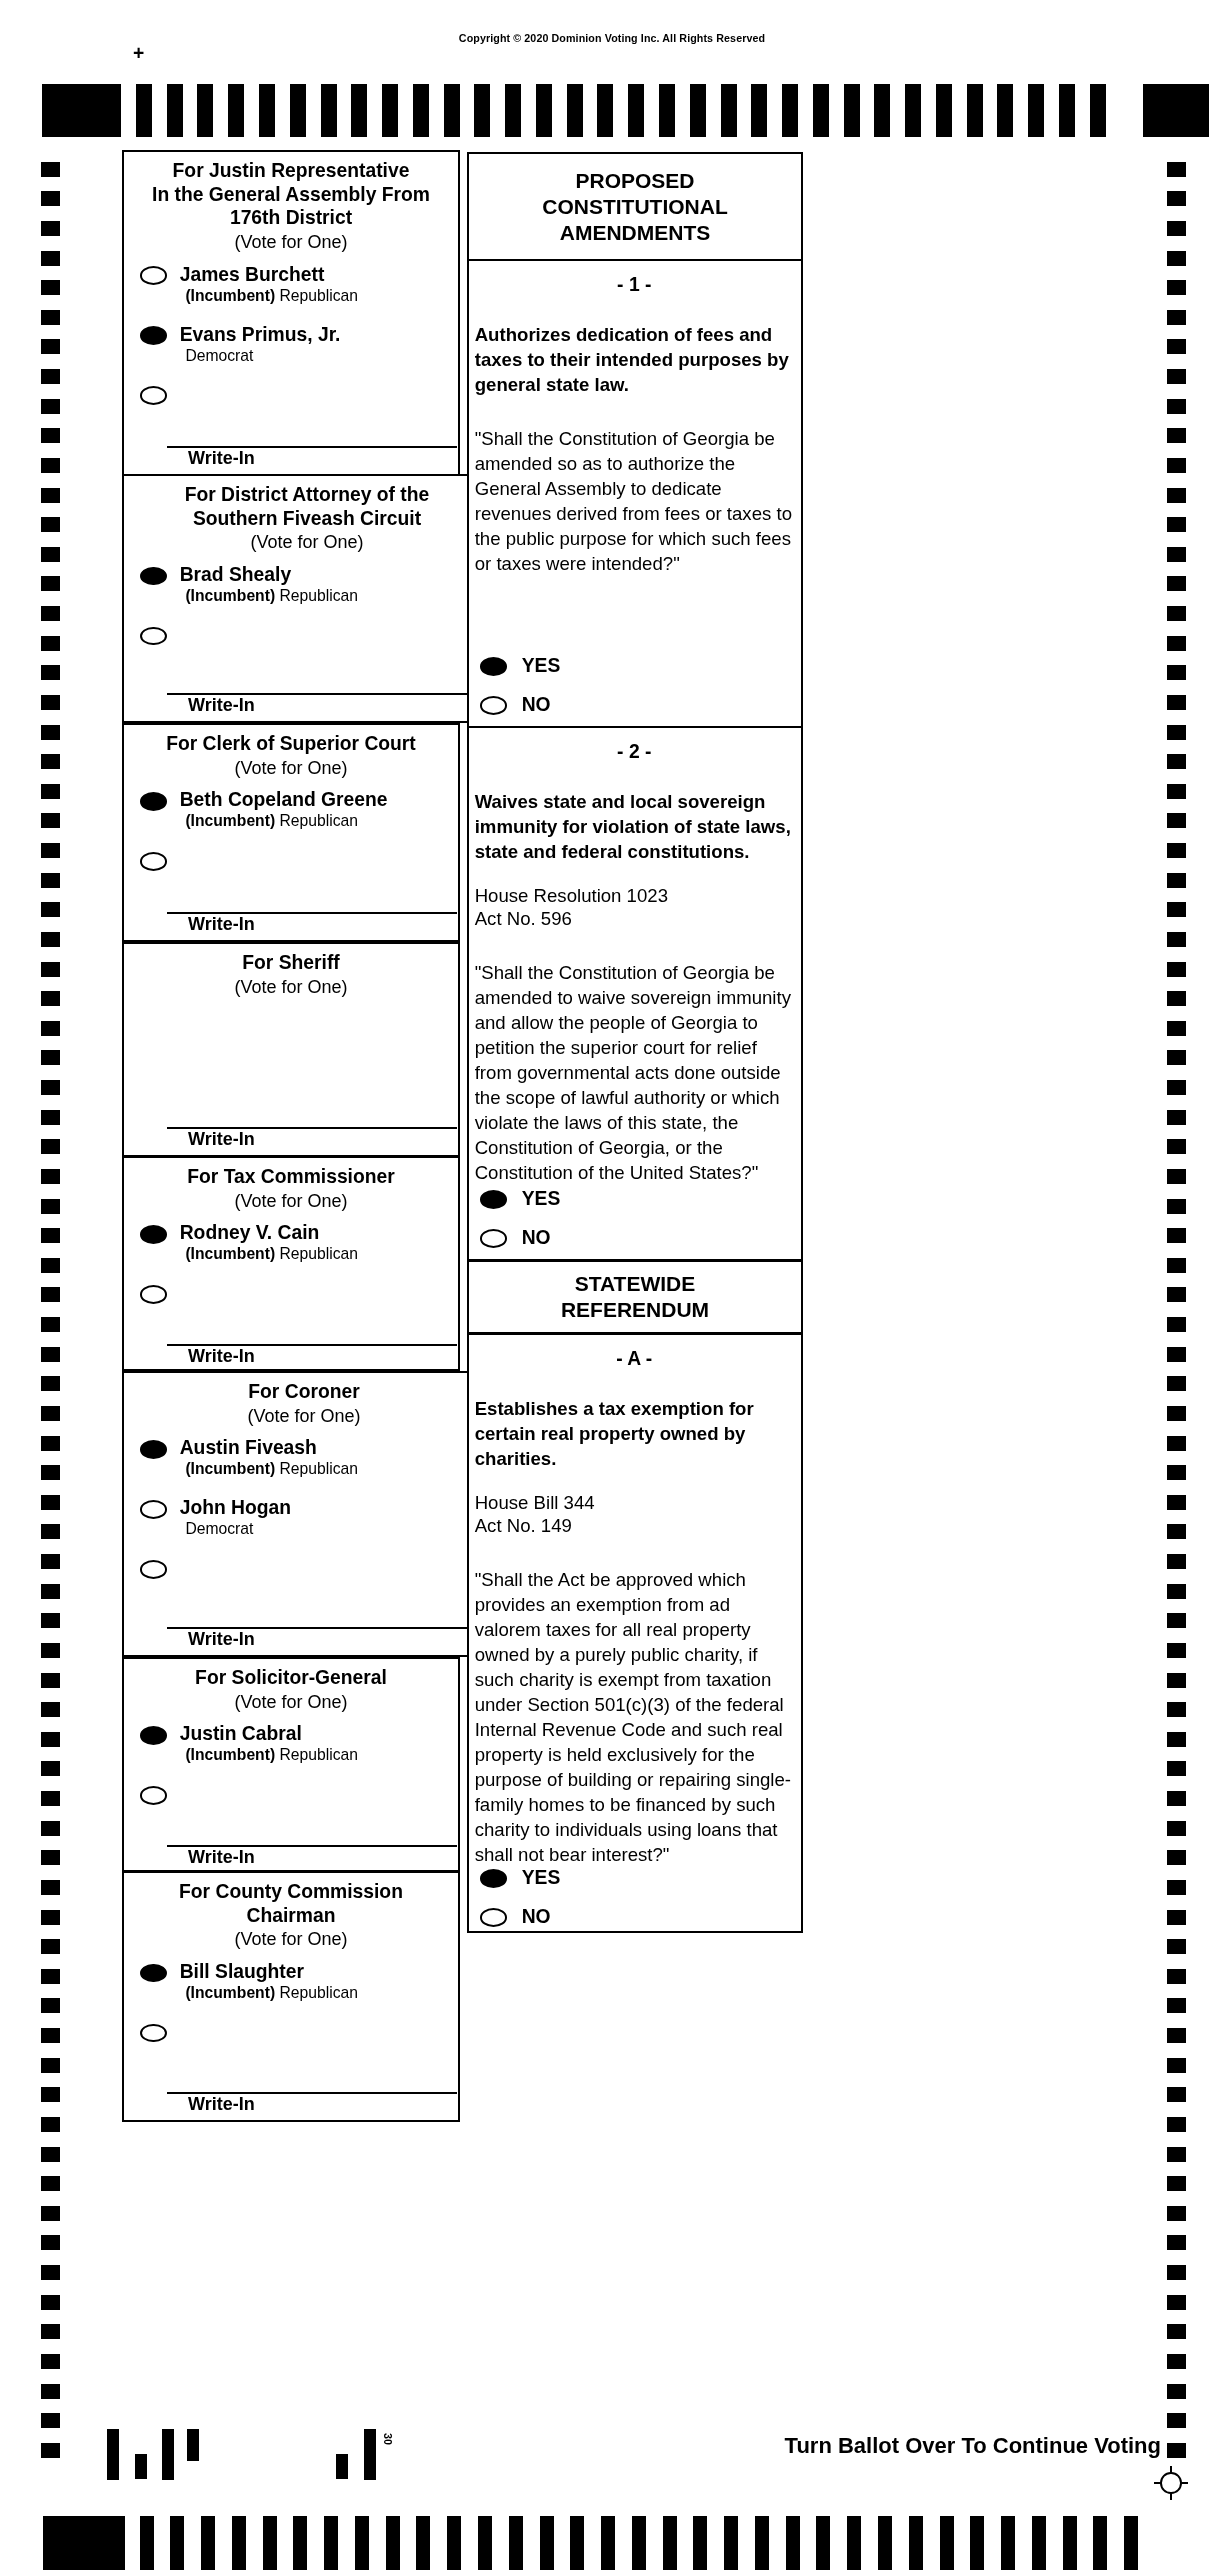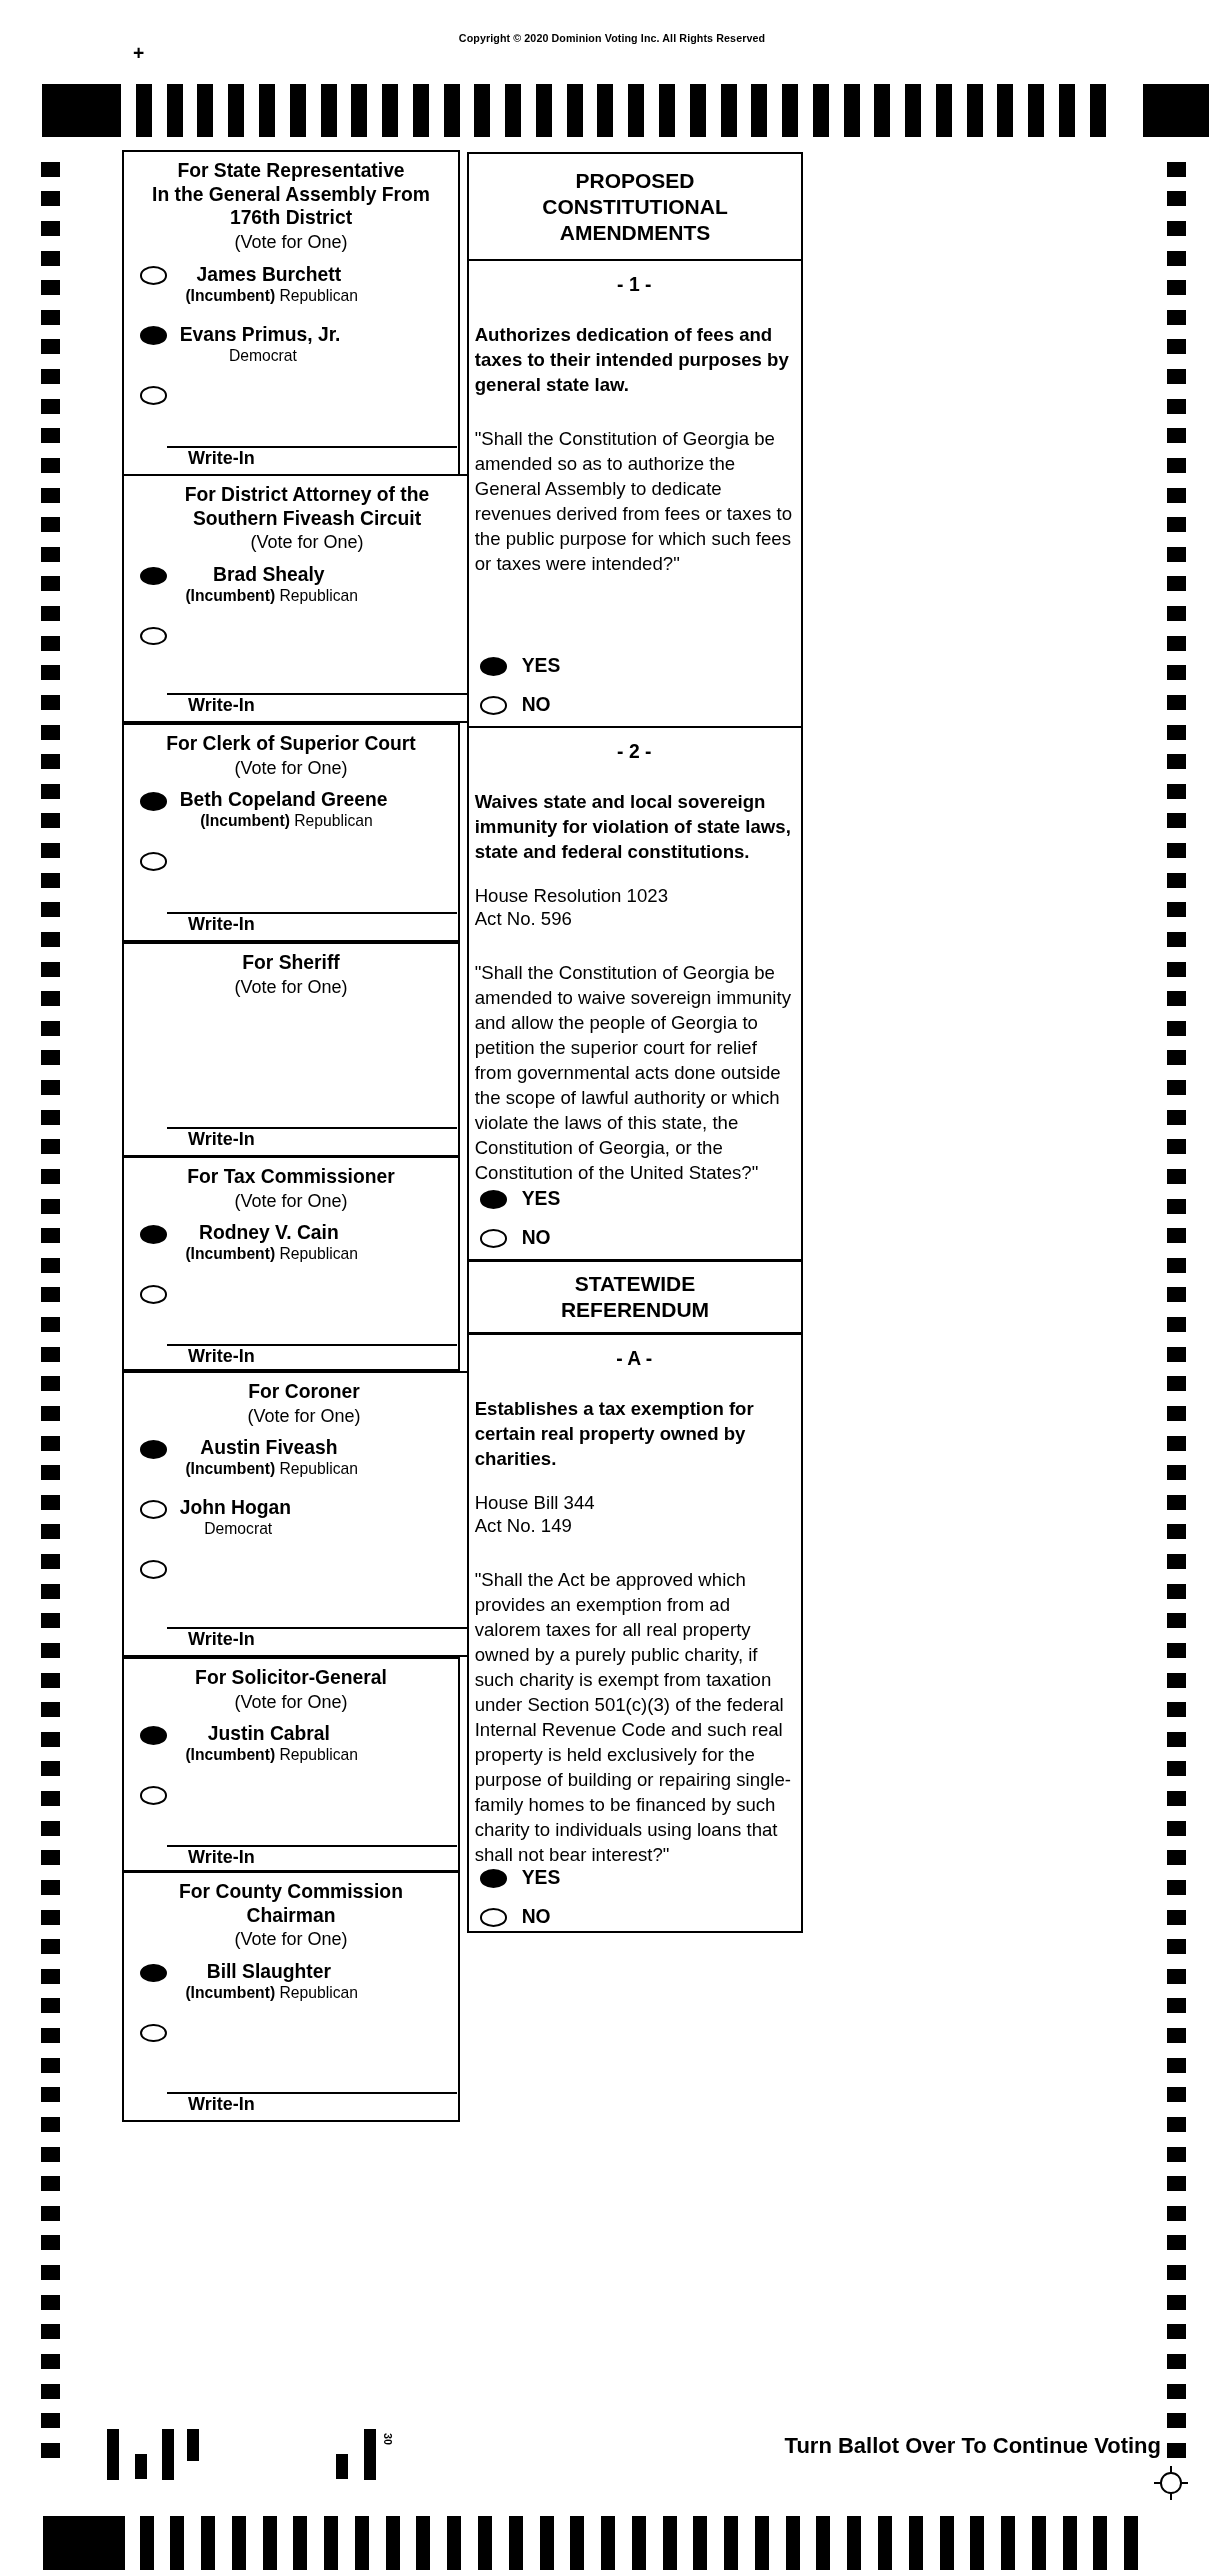--- a/index.html
+++ b/index.html
@@ -14,21 +14,21 @@
   .tband.bottom{top:2516px;height:54px;}
   .tbar{position:absolute;top:0;height:100%;background:#000;}
   .tsq{position:absolute;top:0;height:100%;background:#000;}
   .sidecol{position:absolute;top:0;width:18.6px;height:2576px;}
   .smark{position:absolute;left:0;width:18.6px;height:15px;background:#000;}
   
   .box{position:absolute;background:#fff;border:2.1px solid #000;box-sizing:border-box;}
   .race{display:flex;flex-direction:column;padding-top:7.2px;}
   .race-title{font-weight:700;font-size:19.3px;line-height:23.6px;text-align:center;}
   .vote-for{font-size:18px;line-height:21.5px;text-align:center;margin-top:2.1px;}
-  .opts{margin-top:11.4px;text-align:center;}
+  .opts{margin-top:11.4px;}
   .opt{display:flex;align-items:flex-start;min-height:60px;padding-left:15.7px;}
   .oval{width:27px;height:18.6px;border:2.1px solid #000;border-radius:50%;background:#fff;
         box-sizing:border-box;flex:0 0 auto;margin-top:1.4px;}
   .oval.filled{background:#000;}
   .opt-text{margin-left:13px;margin-top:-1.4px;}
   .opt-name{font-size:19.3px;font-weight:700;line-height:22px;}
   .opt-party{font-size:15.7px;line-height:19.3px;padding-left:5.7px;}
   .inc{font-weight:700;}
   .writein{margin-top:auto;padding-bottom:4.3px;}
   .writein-line{border-top:2.1px solid #000;margin:0 1.4px 0 43px;}
@@ -260,21 +260,21 @@
       <div class="smark" style="top: 2324px;"></div>
       <div class="smark" style="top: 2354px;"></div>
       <div class="smark" style="top: 2384px;"></div>
       <div class="smark" style="top: 2413px;"></div>
       <div class="smark" style="top: 2443px;"></div>
     </div>
 
   <div id="left-column">
   <section class="box race" style="left: 122px; width: 338px; top: 150px; height: 326px;">
     <div class="race-title">
-          <div>For State Representative</div>
+          <div>For Justin Representative</div>
           <div>In the General Assembly From</div>
           <div>176th District</div>
         </div>
     <div class="vote-for">(Vote for One)</div>
     <div class="opts">
   <div class="opt">
     <div class="oval"></div>
     <div class="opt-text">
       <div class="opt-name">James Burchett</div>
       <div class="opt-party">

